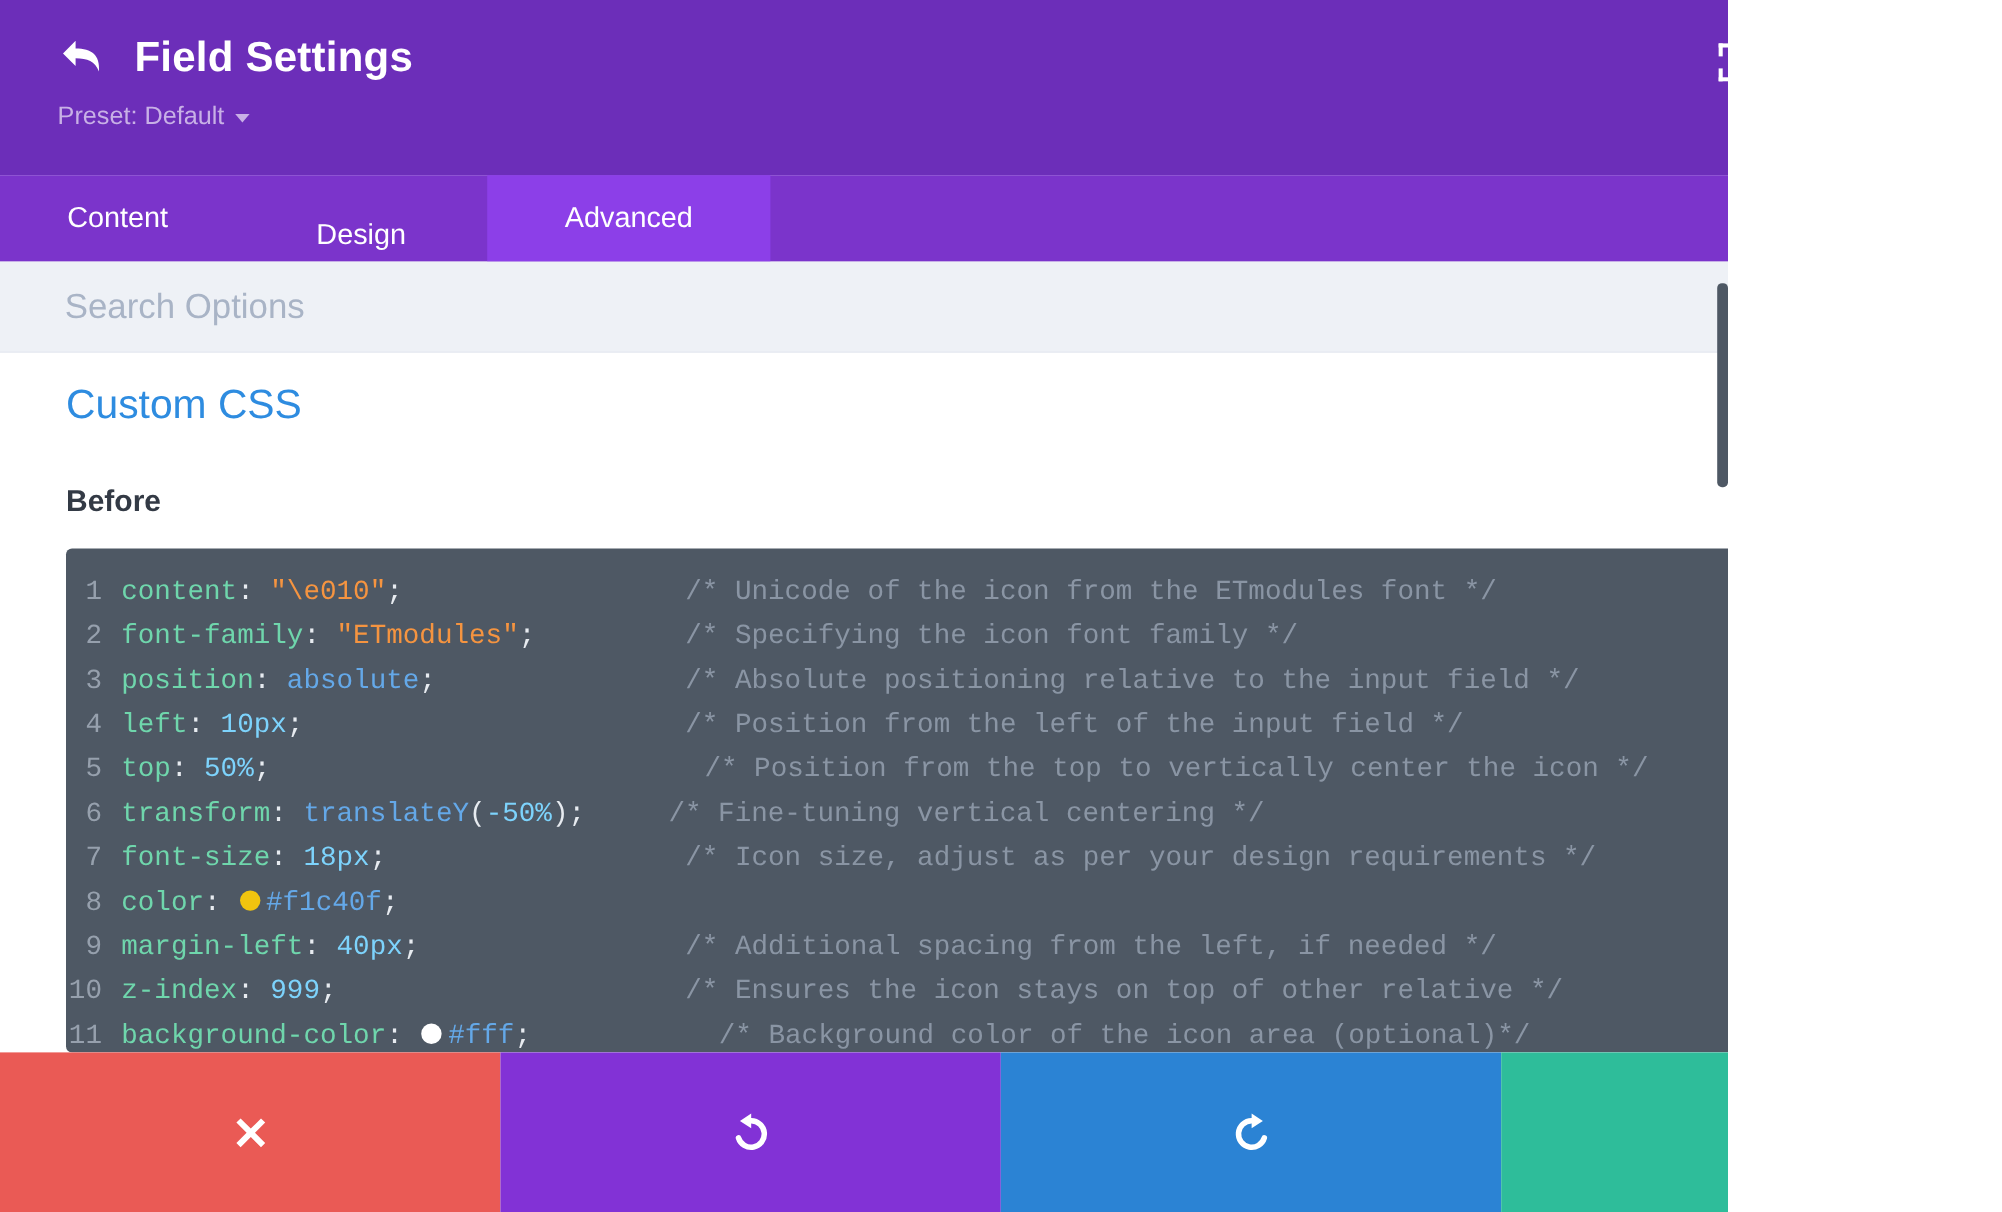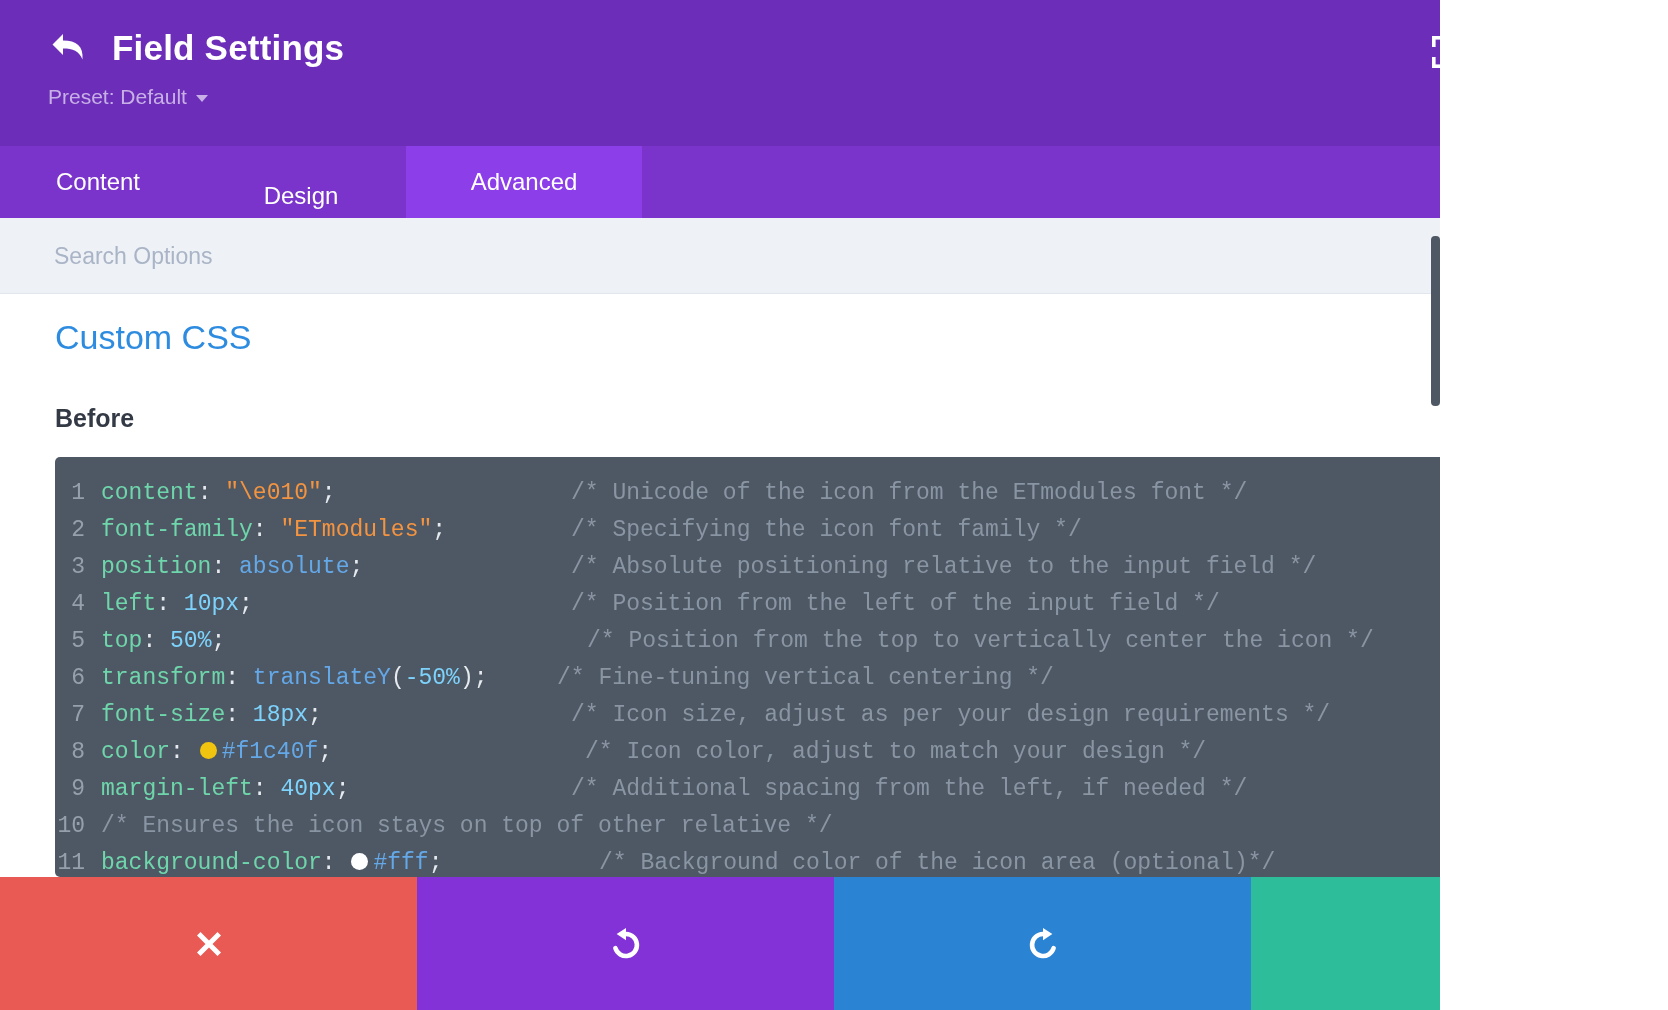--- a/index.html
+++ b/index.html
@@ -100,21 +100,21 @@
     position: absolute; top: 218px; left: 0;
     width: 1668px; height: 76px;
     background: #eef1f6;
     border-bottom: 1px solid #e2e7ef;
   }
   .search-input {
     position: absolute; left: 54px; top: 0;
     width: 1280px; height: 76px;
     border: none; outline: none; background: transparent;
     font-family: "Liberation Sans", sans-serif;
-    font-size: 23px;
+    font-size: 29px;
     color: #4b5563;
   }
   .search-input::placeholder { color: #a9b4c6; opacity: 1; }
   .filter-btn {
     position: absolute; right: 33px; top: 11px;
     height: 55px;
     padding: 0 22px;
     background: #dde3ec;
     border: none;
     border-radius: 5px;
@@ -336,23 +336,23 @@
 
     <div class="code-wrap">
       <div id="code-lines">
           <div class="code-line"><span class="ln">1</span><span class="code-main"><span class="tok-prop">content</span><span class="tok-punct">: </span><span class="tok-str">"\e010"</span><span class="tok-punct">;</span></span><span class="code-cmt" style="margin-left: 0px;">/* Unicode of the icon from the ETmodules font */</span></div>
           <div class="code-line"><span class="ln">2</span><span class="code-main"><span class="tok-prop">font-family</span><span class="tok-punct">: </span><span class="tok-str">"ETmodules"</span><span class="tok-punct">;</span></span><span class="code-cmt" style="margin-left: 0px;">/* Specifying the icon font family */</span></div>
           <div class="code-line"><span class="ln">3</span><span class="code-main"><span class="tok-prop">position</span><span class="tok-punct">: </span><span class="tok-kw">absolute</span><span class="tok-punct">;</span></span><span class="code-cmt" style="margin-left: 0px;">/* Absolute positioning relative to the input field */</span></div>
           <div class="code-line"><span class="ln">4</span><span class="code-main"><span class="tok-prop">left</span><span class="tok-punct">: </span><span class="tok-num">10px</span><span class="tok-punct">;</span></span><span class="code-cmt" style="margin-left: 0px;">/* Position from the left of the input field */</span></div>
           <div class="code-line"><span class="ln">5</span><span class="code-main"><span class="tok-prop">top</span><span class="tok-punct">: </span><span class="tok-num">50%</span><span class="tok-punct">;</span></span><span class="code-cmt" style="margin-left: 16px;">/* Position from the top to vertically center the icon */</span></div>
           <div class="code-line"><span class="ln">6</span><span class="code-main"><span class="tok-prop">transform</span><span class="tok-punct">: </span><span class="tok-kw">translateY</span><span class="tok-punct">(</span><span class="tok-num">-50%</span><span class="tok-punct">);</span></span><span class="code-cmt" style="margin-left: -14px;">/* Fine-tuning vertical centering */</span></div>
           <div class="code-line"><span class="ln">7</span><span class="code-main"><span class="tok-prop">font-size</span><span class="tok-punct">: </span><span class="tok-num">18px</span><span class="tok-punct">;</span></span><span class="code-cmt" style="margin-left: 0px;">/* Icon size, adjust as per your design requirements */</span></div>
-          <div class="code-line"><span class="ln">8</span><span class="code-main"><span class="tok-prop">color</span><span class="tok-punct">: </span><span class="swatch" style="background: rgb(241, 196, 15);"></span><span class="tok-hex">#f1c40f</span><span class="tok-punct">;</span></span><span class="code-cmt" style="margin-left: 14px;">/* Icon color, adjust to match your design */</span></div>
+          <div class="code-line"><span class="ln">8</span><span class="code-main"><span class="tok-prop">color</span><span class="tok-punct">: </span><span class="swatch" style="background: rgb(241, 196, 15);"></span><span class="tok-hex">#f1c40f</span><span class="tok-punct">;</span></span></div>
           <div class="code-line"><span class="ln">9</span><span class="code-main"><span class="tok-prop">margin-left</span><span class="tok-punct">: </span><span class="tok-num">40px</span><span class="tok-punct">;</span></span><span class="code-cmt" style="margin-left: 0px;">/* Additional spacing from the left, if needed */</span></div>
-          <div class="code-line"><span class="ln">10</span><span class="code-cmt" style="margin-left: 0px;">/* Ensures the icon stays on top of other relative */</span></div>
+          <div class="code-line"><span class="ln">10</span><span class="code-main"><span class="tok-prop">z-index</span><span class="tok-punct">: </span><span class="tok-num">999</span><span class="tok-punct">;</span></span><span class="code-cmt" style="margin-left: 0px;">/* Ensures the icon stays on top of other relative */</span></div>
           <div class="code-line"><span class="ln">11</span><span class="code-main"><span class="tok-prop">background-color</span><span class="tok-punct">: </span><span class="swatch" style="background: rgb(255, 255, 255);"></span><span class="tok-hex">#fff</span><span class="tok-punct">;</span></span><span class="code-cmt" style="margin-left: 28px;">/* Background color of the icon area (optional)*/</span></div>
         </div>
     </div>
   </div>
 
   <div class="scroll-track">
     <div class="scroll-thumb"></div>
   </div>
 
   <div class="actionbar">

